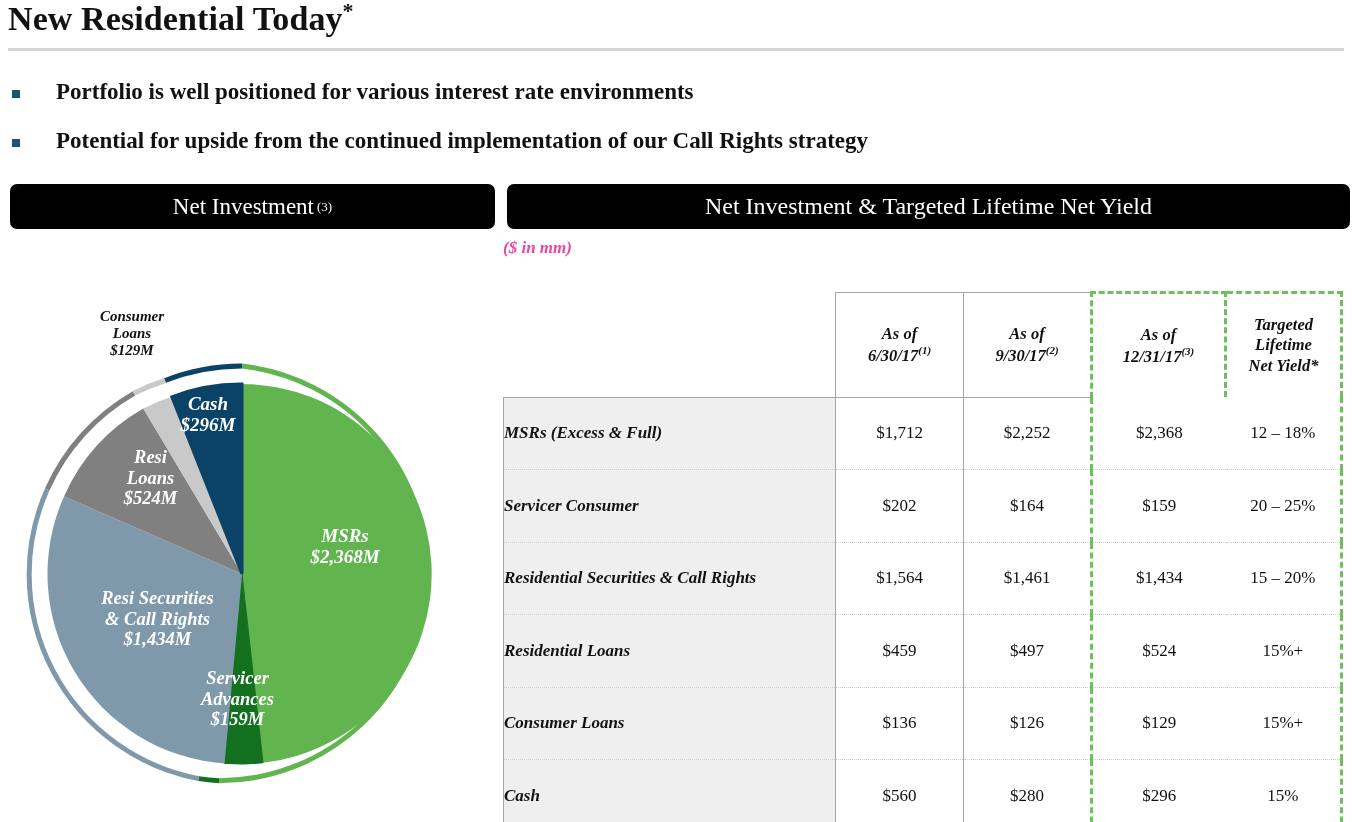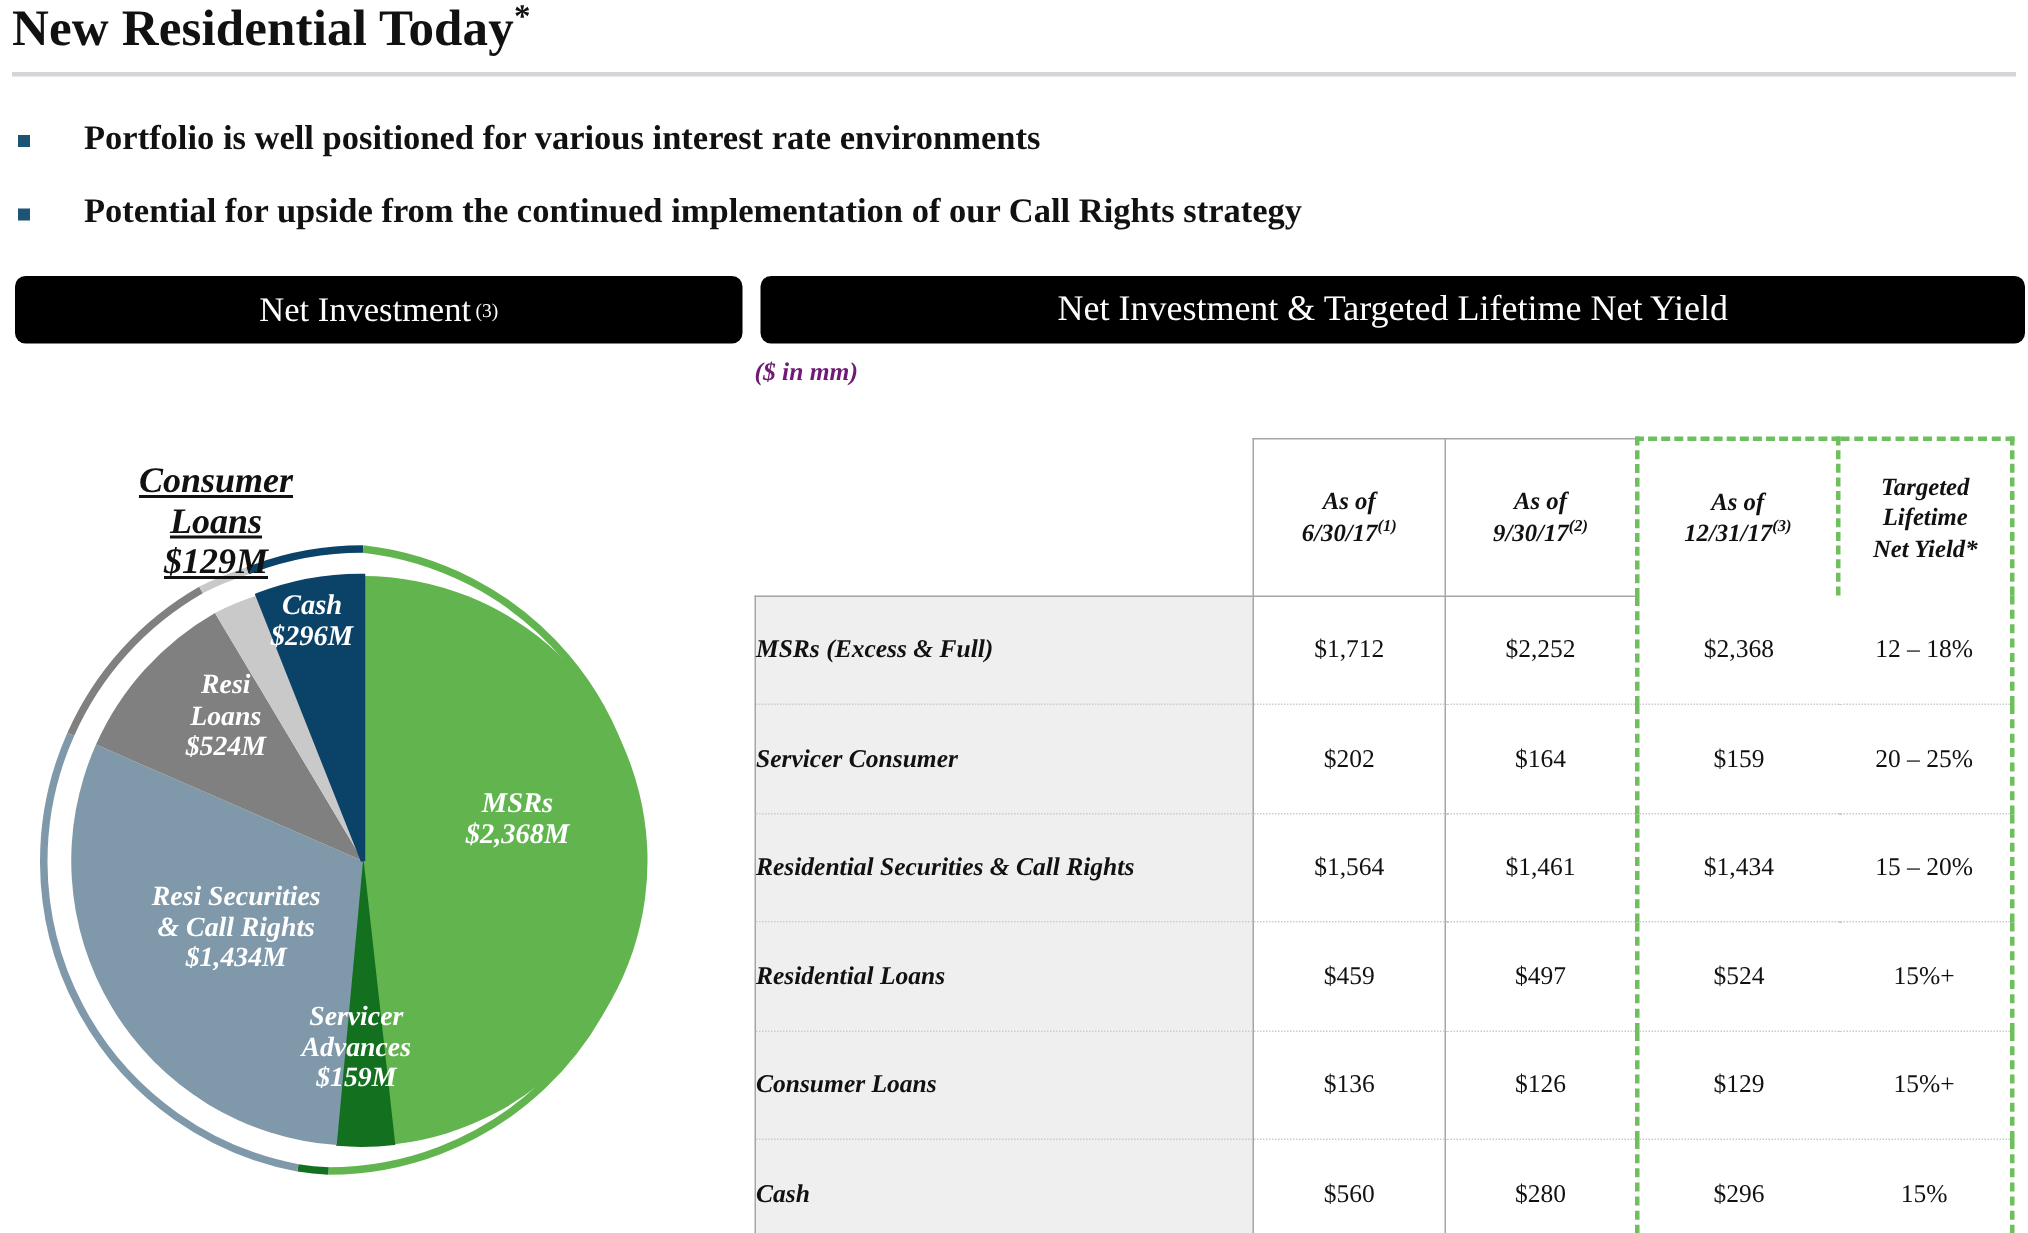--- a/index.html
+++ b/index.html
@@ -37,21 +37,21 @@
     position:absolute;background:#000000;border-radius:7px;
     display:flex;align-items:center;justify-content:center;
     color:#ffffff;font-weight:400;
   }
   #bar-left{left:10px;top:184px;width:485px;height:45px;font-size:23px;}
   #bar-right{left:507px;top:184px;width:843px;height:45px;font-size:24px;}
   .sup{font-size:13px;vertical-align:super;margin-left:3px;}
 
   #units-note{
     position:absolute;left:503px;top:238px;
-    font-size:17px;font-style:italic;font-weight:700;color:#701a75;
+    font-size:17px;font-style:italic;font-weight:700;color:#ec4899;
   }
 
   
   #pie-wrap{position:absolute;left:0px;top:330px;width:500px;height:492px;}
   .pie-label{
     position:absolute;font-style:italic;font-weight:700;text-align:center;
     line-height:1.12;white-space:pre-line;
   }
   .pie-label.inside{color:#ffffff;}
   .pie-label.outside{color:#111111;}
@@ -183,21 +183,21 @@
 $2,368M</div>
   <div class="pie-label inside" style="left:180px;top:338px;width:115px;font-size:18.5px;">Servicer
 Advances
 $159M</div>
   <div class="pie-label inside" style="left:75px;top:258px;width:165px;font-size:18.5px;">Resi Securities
 &amp; Call Rights
 $1,434M</div>
   <div class="pie-label inside" style="left:108px;top:117px;width:85px;font-size:18.5px;">Resi
 Loans
 $524M</div>
-  <div class="pie-label outside" style="left:74px;top:-22px;width:140px;font-size:24px;text-decoration:underline;">Consumer
+  <div class="pie-label outside" style="left:62px;top:-22px;width:140px;font-size:15px;">Consumer
 Loans
 $129M</div>
   <div class="pie-label inside" style="left:168px;top:63px;width:80px;font-size:19px;">Cash
 $296M</div>
 </div>
 
 <div id="table-wrap">
   <table class="nv">
     <colgroup>
       <col class="c-label">

